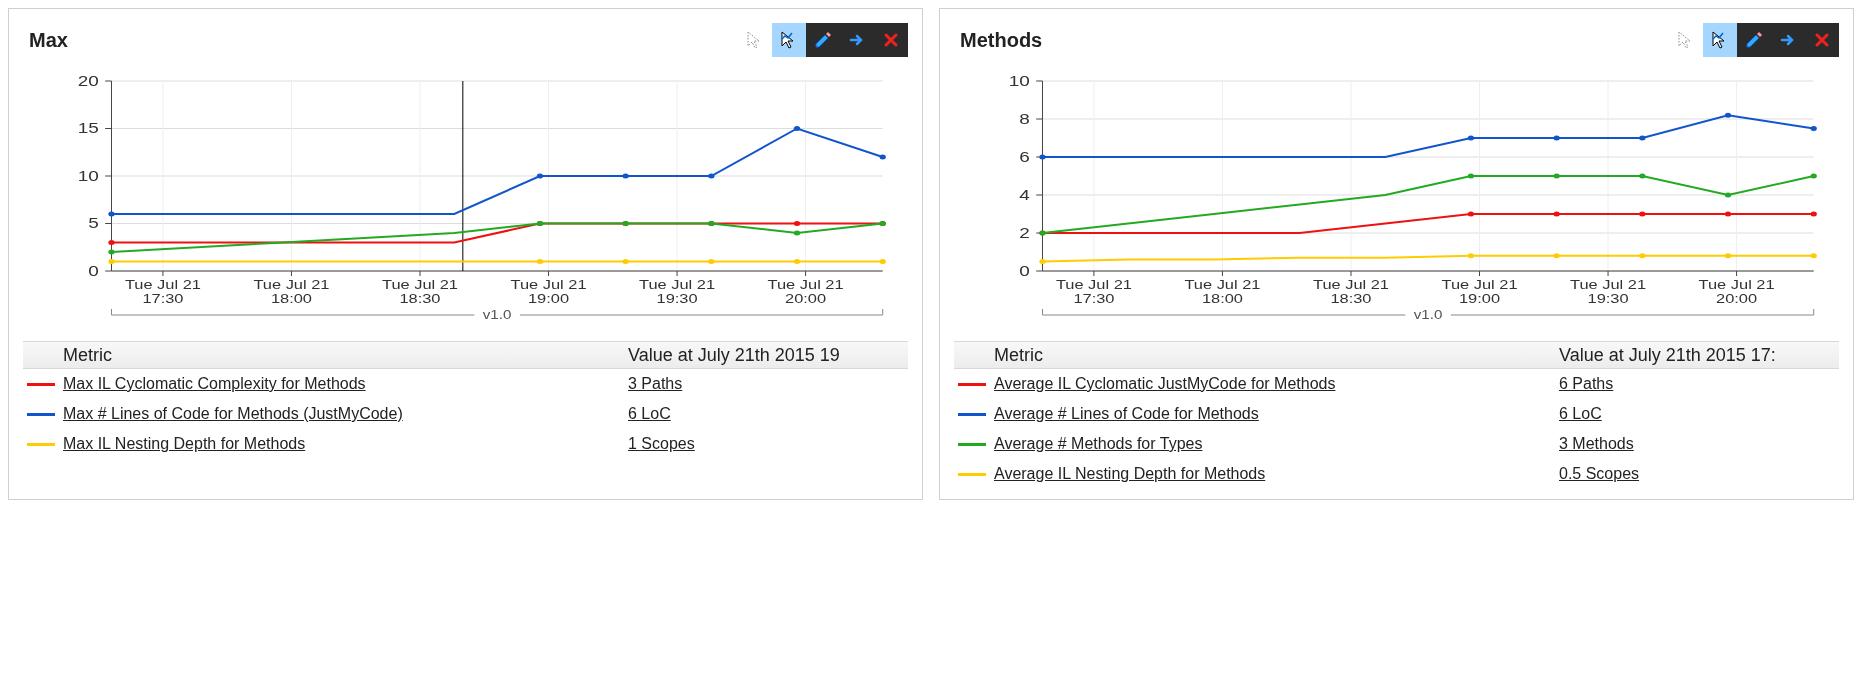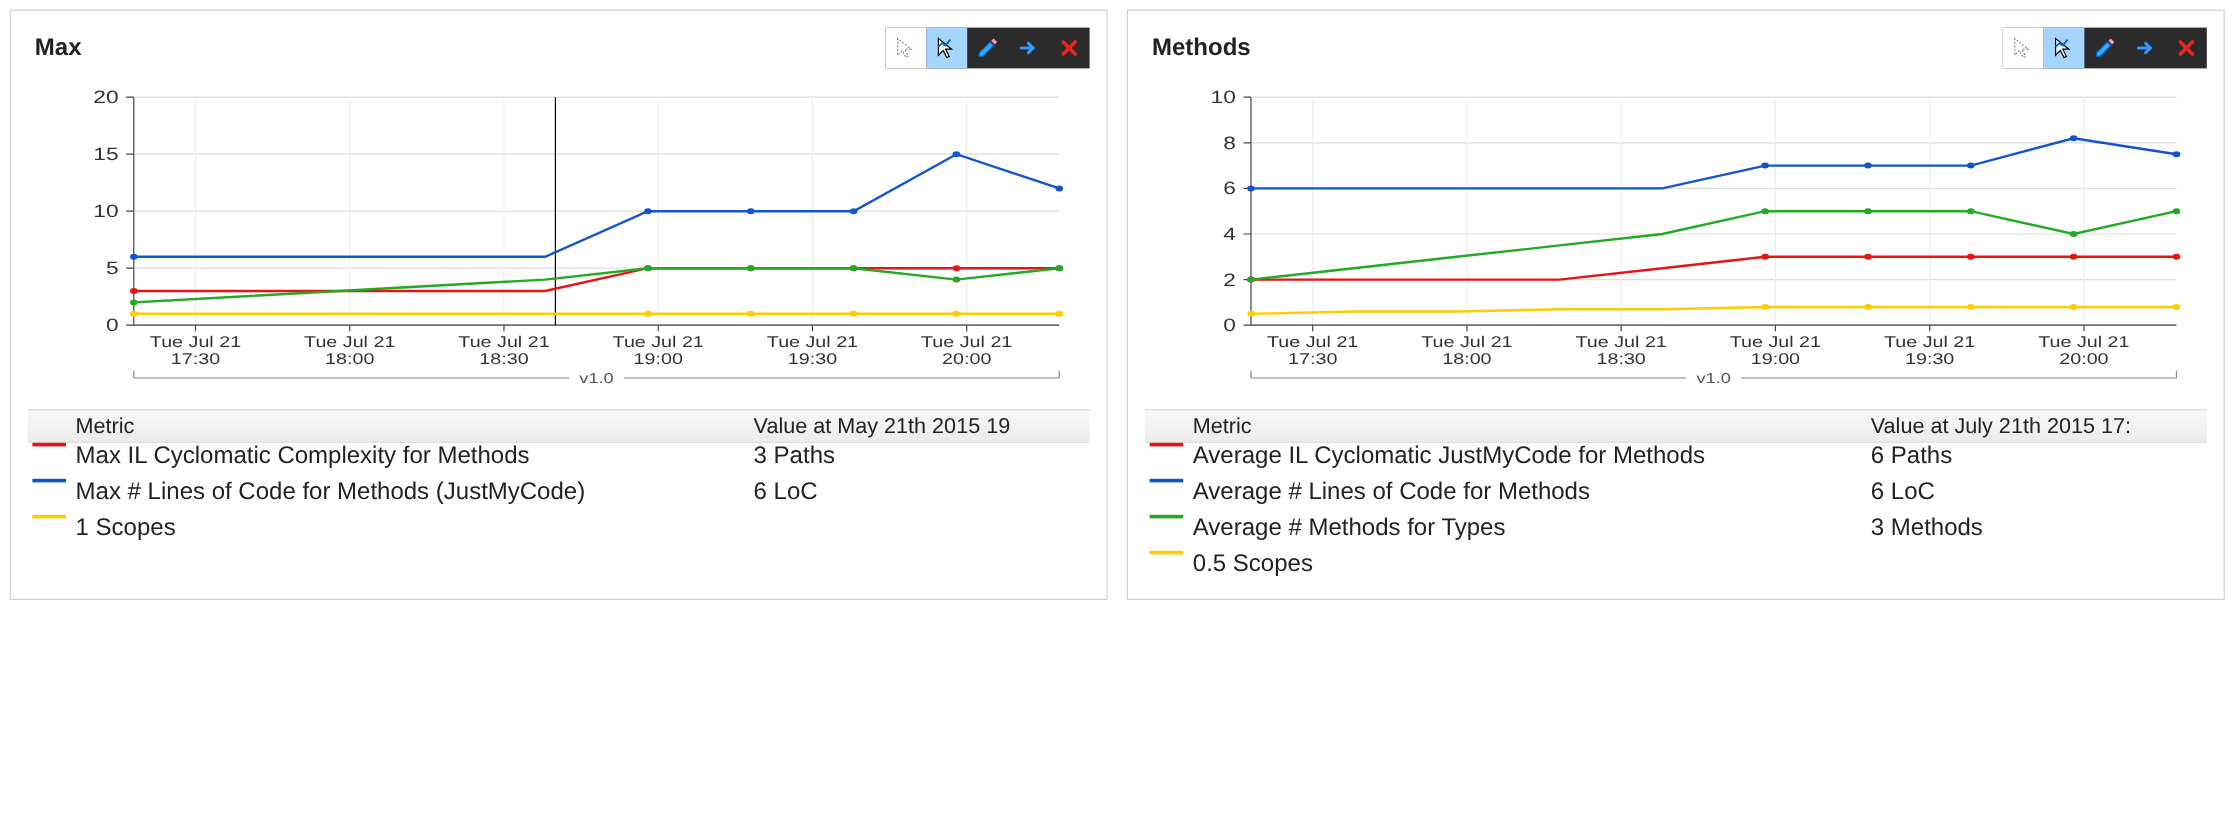--- a/index.html
+++ b/index.html
@@ -63,23 +63,24 @@
     font-size: 18px;
     height: 28px;
     align-items: center;
   }
   .swcol { width: 40px; flex: 0 0 40px; }
   .metriccol { flex: 1; padding-left: 0px; }
   .valcol { flex: 0 0 280px; }
   .rows { }
   .row {
     display: flex;
-    align-items: flex-start;
+    align-items: center;
     height: 30px;
-    font-size: 20px;
+    font-size: 16px;
+    text-decoration: underline;
   }
   .swatch {
     width: 28px;
     height: 3px;
     margin-left: 4px;
   }
 </style>
 </head>
 <body>
 
@@ -191,41 +192,42 @@
         <circle cx="476.66666666666663" cy="190.5" r="2.5" fill="#fc0"></circle>
         <circle cx="544.4444444444445" cy="190.5" r="2.5" fill="#fc0"></circle>
         <circle cx="612.2222222222222" cy="190.5" r="2.5" fill="#fc0"></circle>
         <circle cx="680" cy="190.5" r="2.5" fill="#fc0"></circle>
         <circle cx="70" cy="190.5" r="2.5" fill="#fc0"></circle>
       </svg>
   </div>
   <div class="table-header">
     <div class="swcol"></div>
     <div class="metriccol">Metric</div>
-    <div class="valcol">Value at May 21th 2015  19</div>
+    <div class="valcol">Value at July 21th 2015  19</div>
   </div>
   <div class="rows">
       <div class="row">
         <div class="swcol">
           <div class="swatch" style="background:#e11"></div>
         </div>
         <div class="metriccol">Max IL Cyclomatic Complexity for Methods</div>
         <div class="valcol">3 Paths</div>
       </div>
       <div class="row">
         <div class="swcol">
           <div class="swatch" style="background:#15c"></div>
         </div>
         <div class="metriccol">Max # Lines of Code for Methods (JustMyCode)</div>
         <div class="valcol">6 LoC</div>
       </div>
       <div class="row">
         <div class="swcol">
           <div class="swatch" style="background:#fc0"></div>
         </div>
+        <div class="metriccol">Max IL Nesting Depth for Methods</div>
         <div class="valcol">1 Scopes</div>
       </div>
     </div>
 </div>
 
 <div class="panel">
   <div class="panel-header">
     <div class="panel-title">Methods</div>
     <div class="toolbar">
       <div class="tb-btn tb-cursor">
@@ -362,16 +364,17 @@
         <div class="swcol">
           <div class="swatch" style="background:#2a2"></div>
         </div>
         <div class="metriccol">Average # Methods for Types</div>
         <div class="valcol">3 Methods</div>
       </div>
       <div class="row">
         <div class="swcol">
           <div class="swatch" style="background:#fc0"></div>
         </div>
+        <div class="metriccol">Average IL Nesting Depth for Methods</div>
         <div class="valcol">0.5 Scopes</div>
       </div>
     </div>
 </div>
 
 </body></html>

